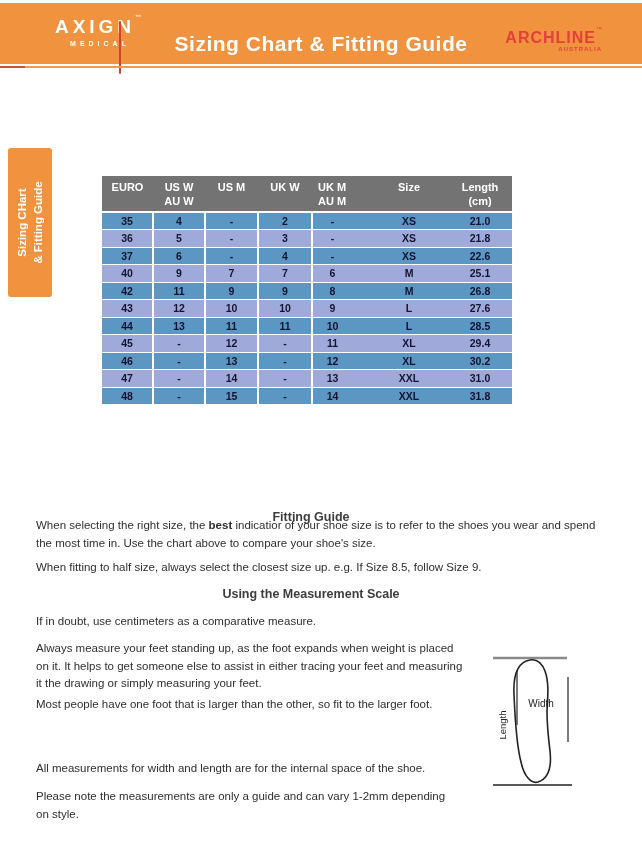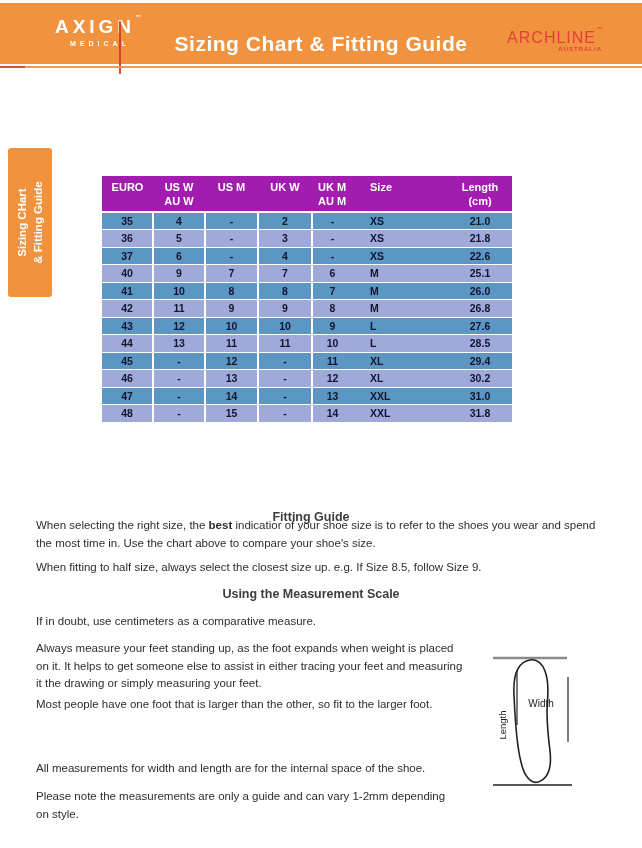--- a/index.html
+++ b/index.html
@@ -17,21 +17,21 @@
   .axign { position:absolute; left:40px; top:13px; width:120px; text-align:center; color:#fff; }
   .axign-name { font-size:19px; font-weight:bold; letter-spacing:4px; position:relative; display:inline-block; }
   .axign-tm { font-size:6px; vertical-align:top; position:relative; top:-2px; }
   .axign-sub { font-size:7px; font-weight:bold; letter-spacing:4px; margin-top:2px; }
   .axign-line { position:absolute; left:79px; top:5px; width:2px; height:53px; background:#D1452E; border-radius:1px; }
   .page-title {
     position:absolute; left:0; top:29px; width:642px; text-align:center;
     font-size:21px; font-weight:bold; color:#ffffff; letter-spacing:0.5px;
   }
   .archline { position:absolute; right:40px; top:26px; text-align:right; color:#E4403B; }
-  .archline-name { font-size:16px; font-weight:normal; letter-spacing:1px;margin-top:11px; }
+  .archline-name { font-size:16px; font-weight:bold; letter-spacing:1px;margin-top:11px; }
   .archline-tm { font-size:6px; vertical-align:top; position:relative; top:-3px; }
   .archline-sub { font-size:6px; font-weight:bold; letter-spacing:1px; margin-top:-1px; }
 
   .header-rule { position:absolute; left:0; top:66px; width:642px; height:2px; background:#ED9B52; }
   .header-rule-accent { position:absolute; left:0; top:0; width:25px; height:2px; background:#C9543A; }
 
   
   .side-tab {
     position:absolute; left:8px; top:148px; width:44px; height:149px;
     background:#F0923E; border-radius:3px;
@@ -56,32 +56,32 @@
     border-collapse:collapse; table-layout:fixed;
   }
   table.sizing col:nth-child(1){width:51px;}
   table.sizing col:nth-child(2){width:52px;}
   table.sizing col:nth-child(3){width:53px;}
   table.sizing col:nth-child(4){width:54px;}
   table.sizing col:nth-child(5){width:40px;}
   table.sizing col:nth-child(6){width:96px;}
   table.sizing col:nth-child(7){width:64px;}
   table.sizing th {
-    background:#a21caf; color:#ffffff; font-size:11px; font-weight:bold;
+    background:#737373; color:#ffffff; font-size:11px; font-weight:bold;
     height:36px; vertical-align:top; padding-top:4px; text-align:center;
     border-bottom:2px solid #ffffff; line-height:1.3;
   }
   table.sizing td {
     height:17.5px; font-size:10.5px; font-weight:bold; color:#14142f;
     text-align:center; border-bottom:1px solid #ffffff;
   }
   table.sizing tbody tr:nth-child(odd) td { background:#5C96C3; }
   table.sizing tbody tr:nth-child(even) td { background:#9FA9DA; }
   table.sizing td:nth-child(-n+4) { border-right:2px solid #ffffff; }
-  table.sizing td:nth-child(6), table.sizing th:nth-child(6) { text-align:left; padding-left:18px; }
+  table.sizing td:nth-child(6), table.sizing th:nth-child(6) { text-align:center; padding-left:18px; }
 
   
   .sec-heading {
     position:absolute; left:0; width:622px; text-align:center;
     font-size:12.5px; font-weight:bold; color:#3d3d3d;
   }
   .para {
     position:absolute; left:20px; font-size:11.5px; line-height:17.5px;
     color:#2e2e2e; white-space:pre-line;margin-left:16px;
   }
@@ -199,29 +199,20 @@
       <tr>
         <td>40</td>
         <td>9</td>
         <td>7</td>
         <td>7</td>
         <td>6</td>
         <td>M</td>
         <td>25.1</td>
       </tr>
       <tr>
-        <td>41</td>
-        <td>10</td>
-        <td>8</td>
-        <td>8</td>
-        <td>7</td>
-        <td>M</td>
-        <td>26.0</td>
-      </tr>
-      <tr>
         <td>42</td>
         <td>11</td>
         <td>9</td>
         <td>9</td>
         <td>8</td>
         <td>M</td>
         <td>26.8</td>
       </tr>
       <tr>
         <td>43</td>

